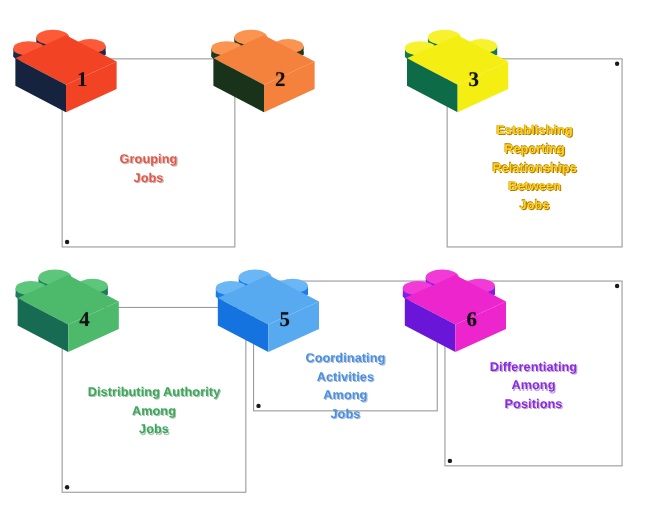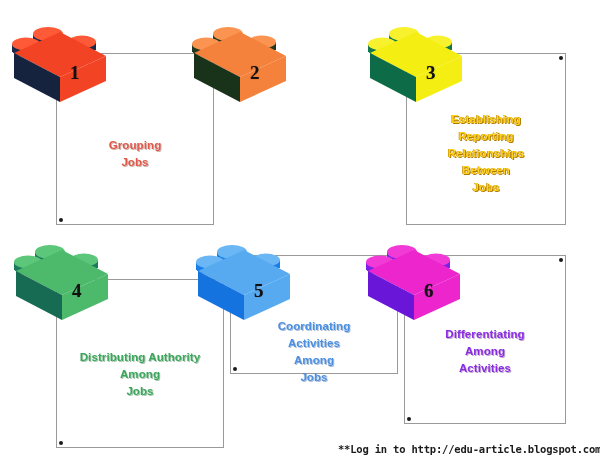--- a/index.html
+++ b/index.html
@@ -126,21 +126,21 @@
 Activities
 Among
 Jobs</div>
   </div>
 
   <div class="cell" style="left:404px; top:255px; width:162px; height:169px;">
     <span class="dot bl"></span>
     <span class="dot tr"></span>
     <div class="caption c-purple" style="top:70px;">Differentiating
 Among
-Activities</div>
+Positions</div>
   </div>
 
   <div class="brick" style="left:12px; top:26px;">
     <svg viewBox="0 0 96 82" xmlns="http://www.w3.org/2000/svg">
 
       <ellipse cx="36" cy="14" rx="15" ry="7" fill="#1b2a4a"></ellipse>
       <rect x="21" y="8" width="30" height="9" fill="#1b2a4a"></rect>
       <ellipse cx="36" cy="8" rx="15" ry="7" fill="#ff5a38"></ellipse>
       <ellipse cx="70" cy="22" rx="14" ry="6.5" fill="#1b2a4a"></ellipse>
       <rect x="56" y="16" width="28" height="8" fill="#1b2a4a"></rect>
@@ -260,15 +260,14 @@
       <ellipse cx="48" cy="33" rx="14" ry="6.5" fill="#7a22e8"></ellipse>
       <rect x="34" y="27" width="28" height="8" fill="#7a22e8"></rect>
       <ellipse cx="48" cy="27" rx="14" ry="6.5" fill="#f23ad6"></ellipse>
       <polygon points="2,27 48,6 94,30 48,51" fill="#ec25cd"></polygon>
       <polygon points="2,27 48,51 48,76 2,52" fill="#6a16d8"></polygon>
       <polygon points="48,51 94,30 94,55 48,76" fill="#ec25cd"></polygon>
     </svg>
     <span class="num">6</span>
   </div>
 
-  <div id="footer-note">**Log in to http://edu-article.blogspot.com</div>
 
 </div>
 
 </body></html>

